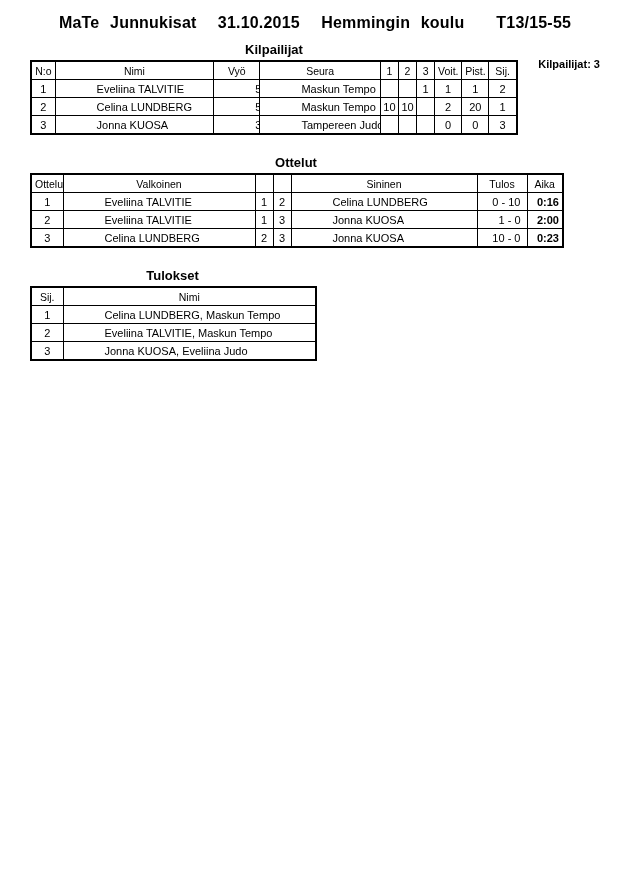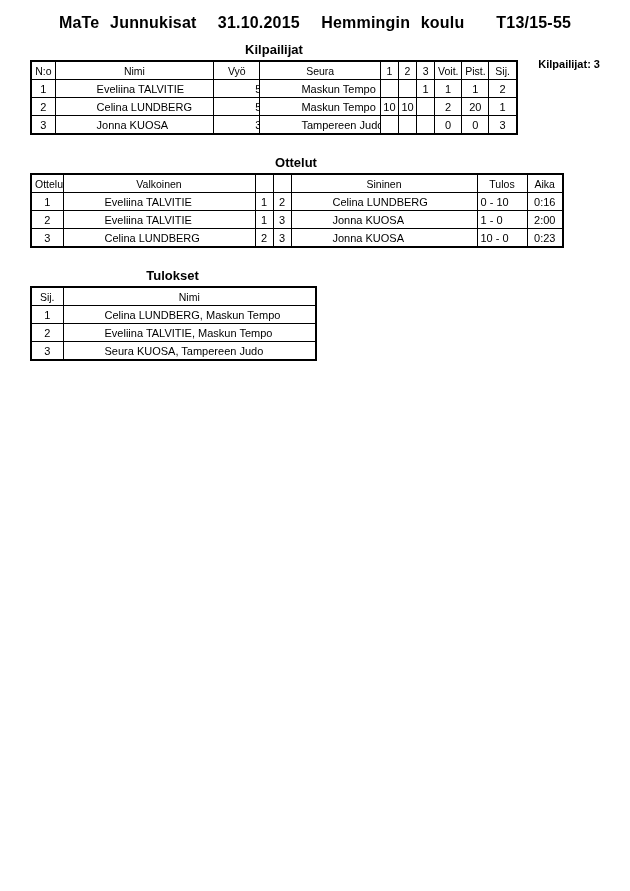--- a/index.html
+++ b/index.html
@@ -74,22 +74,22 @@
     vertical-align: middle;
   }
   .tbl th {
     font-weight: normal;
     font-size: 10.5px;
     text-align: center;
     overflow: visible;
   }
   .tbl td.txt { text-align: left; padding-left: 41px; }
   .tbl td.num { text-align: center; padding: 1px 1px; }
-  .tbl td.right { padding-right: 6px; }
-  .tbl td.left  { text-align: center; }
+  .tbl td.right { text-align: right; padding-right: 6px; }
+  .tbl td.left  { text-align: right; font-weight: bold; }
 </style>
 </head>
 <body>
 
 <div class="page">
 
   <h1 class="main-title">MaTe Junnukisat  31.10.2015  Hemmingin koulu   T13/15-55</h1>
   <div class="count-label">Kilpailijat: 3</div>
 
   <div class="sections">
@@ -236,20 +236,20 @@
           <tr>
             <td class="num">1</td>
             <td class="txt">Celina LUNDBERG, Maskun Tempo</td>
           </tr>
           <tr>
             <td class="num">2</td>
             <td class="txt">Eveliina TALVITIE, Maskun Tempo</td>
           </tr>
           <tr>
             <td class="num">3</td>
-            <td class="txt">Seura KUOSA, Tampereen Judo</td>
+            <td class="txt">Jonna KUOSA, Eveliina Judo</td>
           </tr>
         </tbody>
       </table>
     </section>
 
   </div>
 </div>
 
 </body></html>

